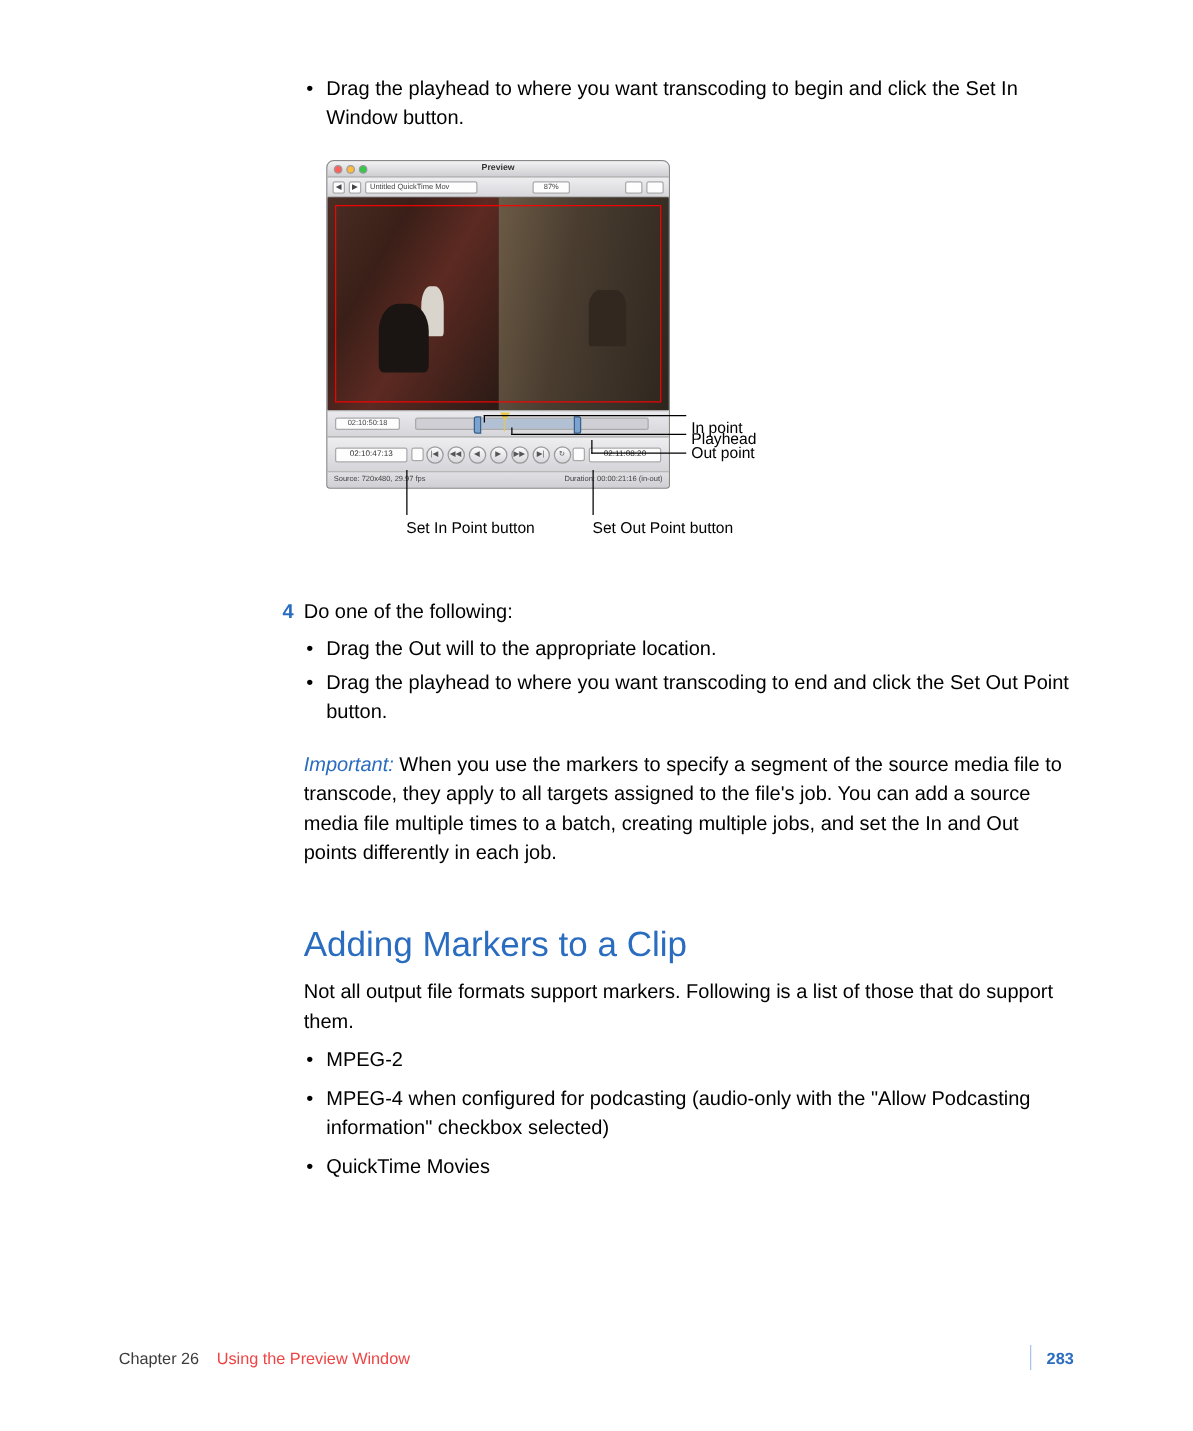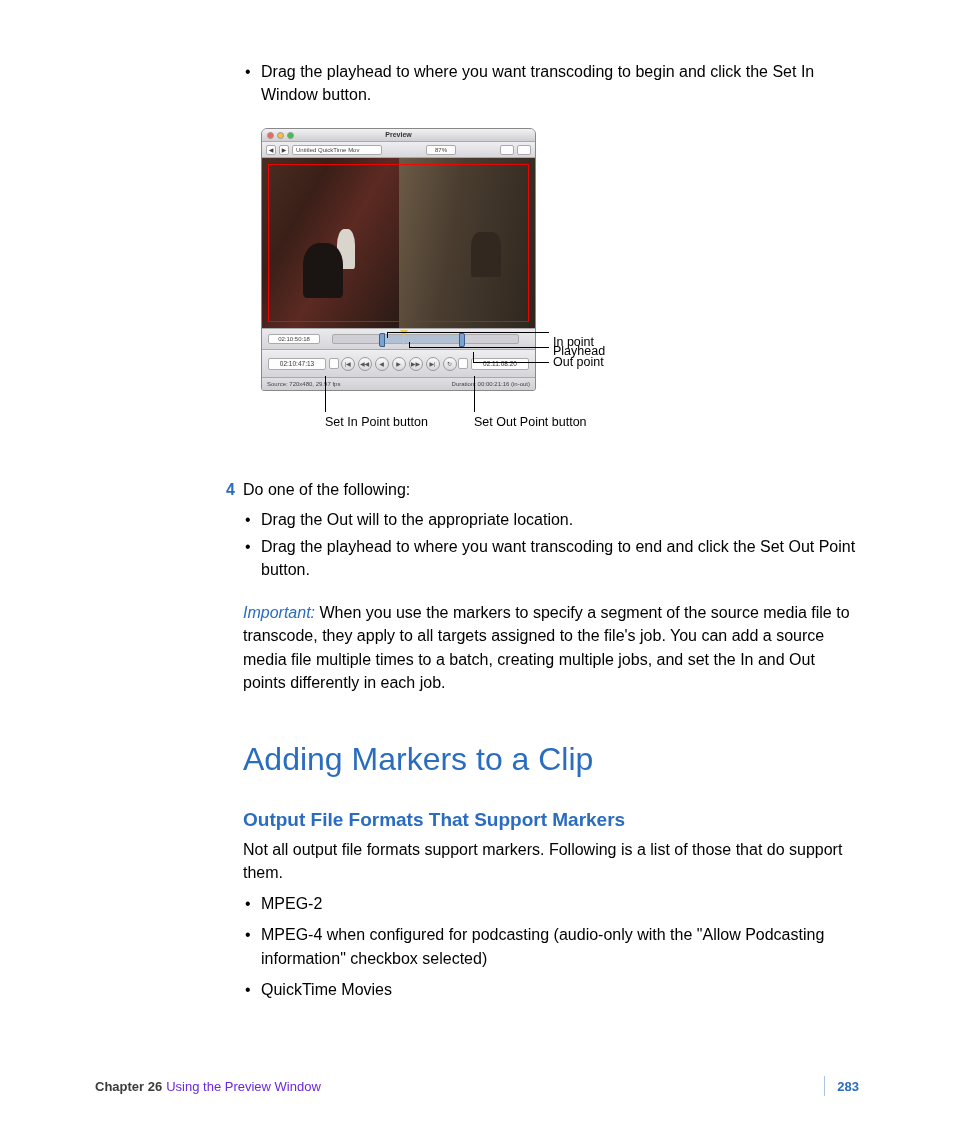--- a/index.html
+++ b/index.html
@@ -49,21 +49,21 @@
   .step-body { flex: 1; }
   .para { margin-top: 20px; }
   .important-label {
     color: #2a6cbf;
     font-style: italic;
     font-weight: 500;
   }
   h1.section {
     color: #2a6cbf;
     font-weight: 400;
-    font-size: 32px;
+    font-size: 28px;
     margin-top: 42px;
     margin-bottom: 6px;
   }
   h2.subsection {
     color: #2a6cbf;
     font-weight: 600;
     font-size: 19px;
     margin-top: 24px;
     margin-bottom: 4px;
   }
@@ -161,22 +161,22 @@
   .footer {
     position: absolute;
     bottom: 48px;
     left: 95px;
     right: 95px;
     display: flex;
     align-items: center;
     font-size: 13px;
     border: none;
   }
-  .footer .chap { font-weight: 700; color:#3b3b3b; }
-  .footer .title { color: #6d28d9; margin-left: 4px; }
+  .footer .chap { font-weight: 400; color:#3b3b3b; }
+  .footer .title { color: #ef4444; margin-left: 14px; }
   .footer .pg { margin-left: auto; color: #2a6cbf; font-weight: 600; }
   .footer .rule{position:absolute;right:34px;top:-2px;width:1px;height:20px;background:#2a6cbf;opacity:.4;}
 </style>
 </head>
 <body>
 
 <div class="page">
   <div class="content">
 
     <div class="bullet-item">
@@ -290,21 +290,20 @@
 
 
     <div class="para">
       <span class="important-label">Important:</span>
       <span> </span>
       <span>When you use the markers to specify a segment of the source media file to transcode, they apply to all targets assigned to the file's job. You can add a source media file multiple times to a batch, creating multiple jobs, and set the In and Out points differently in each job.</span>
     </div>
 
     <h1 class="section">Adding Markers to a Clip</h1>
 
-    <h2 class="subsection">Output File Formats That Support Markers</h2>
     <div>Not all output file formats support markers. Following is a list of those that do support them.</div>
 
     <div class="format-list">
       <div class="bullet-item">
         <div class="dot">•</div>
         <div class="txt">MPEG-2</div>
       </div>
       <div class="bullet-item">
         <div class="dot">•</div>
         <div class="txt">MPEG-4 when configured for podcasting (audio-only with the "Allow Podcasting information" checkbox selected)</div>

